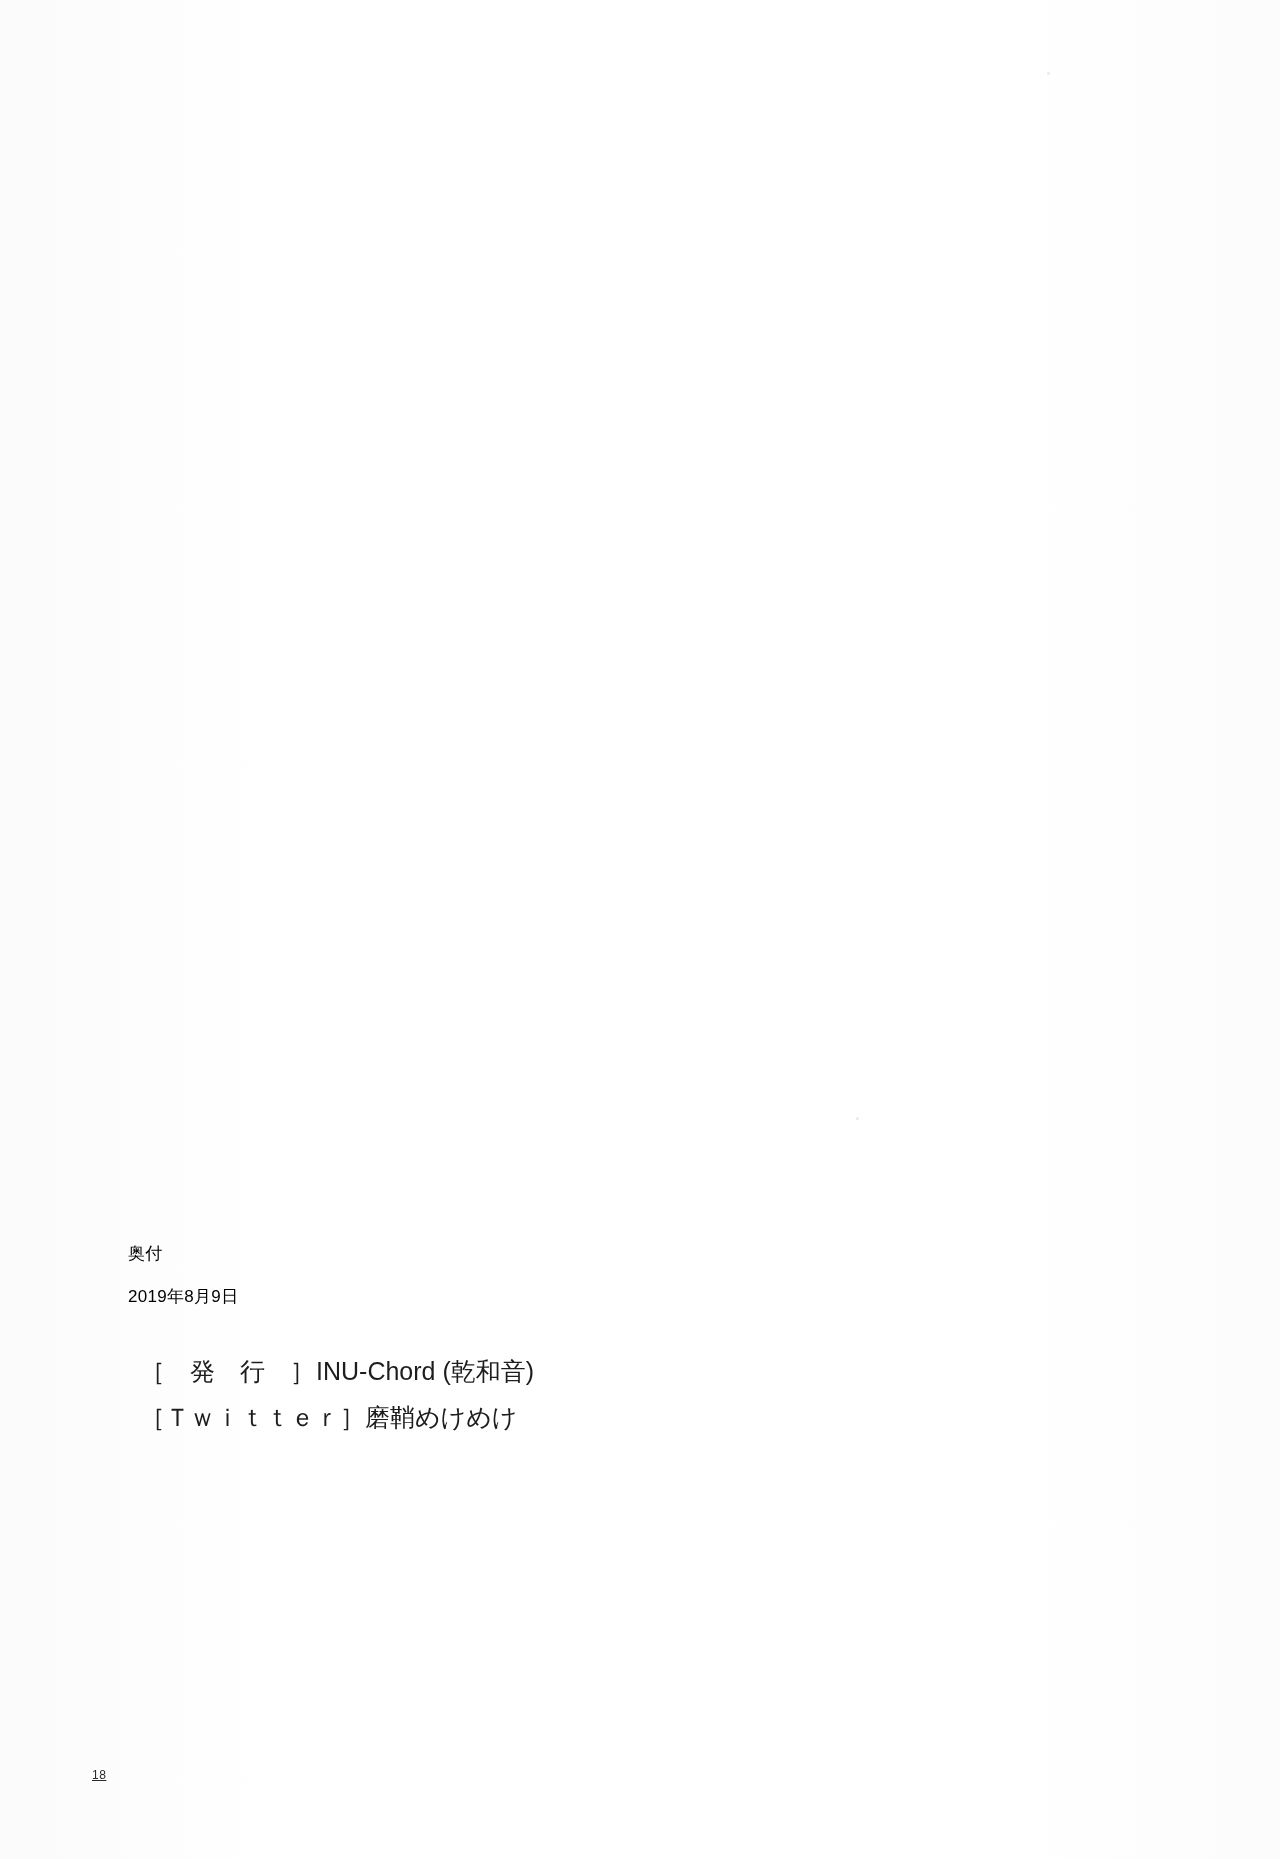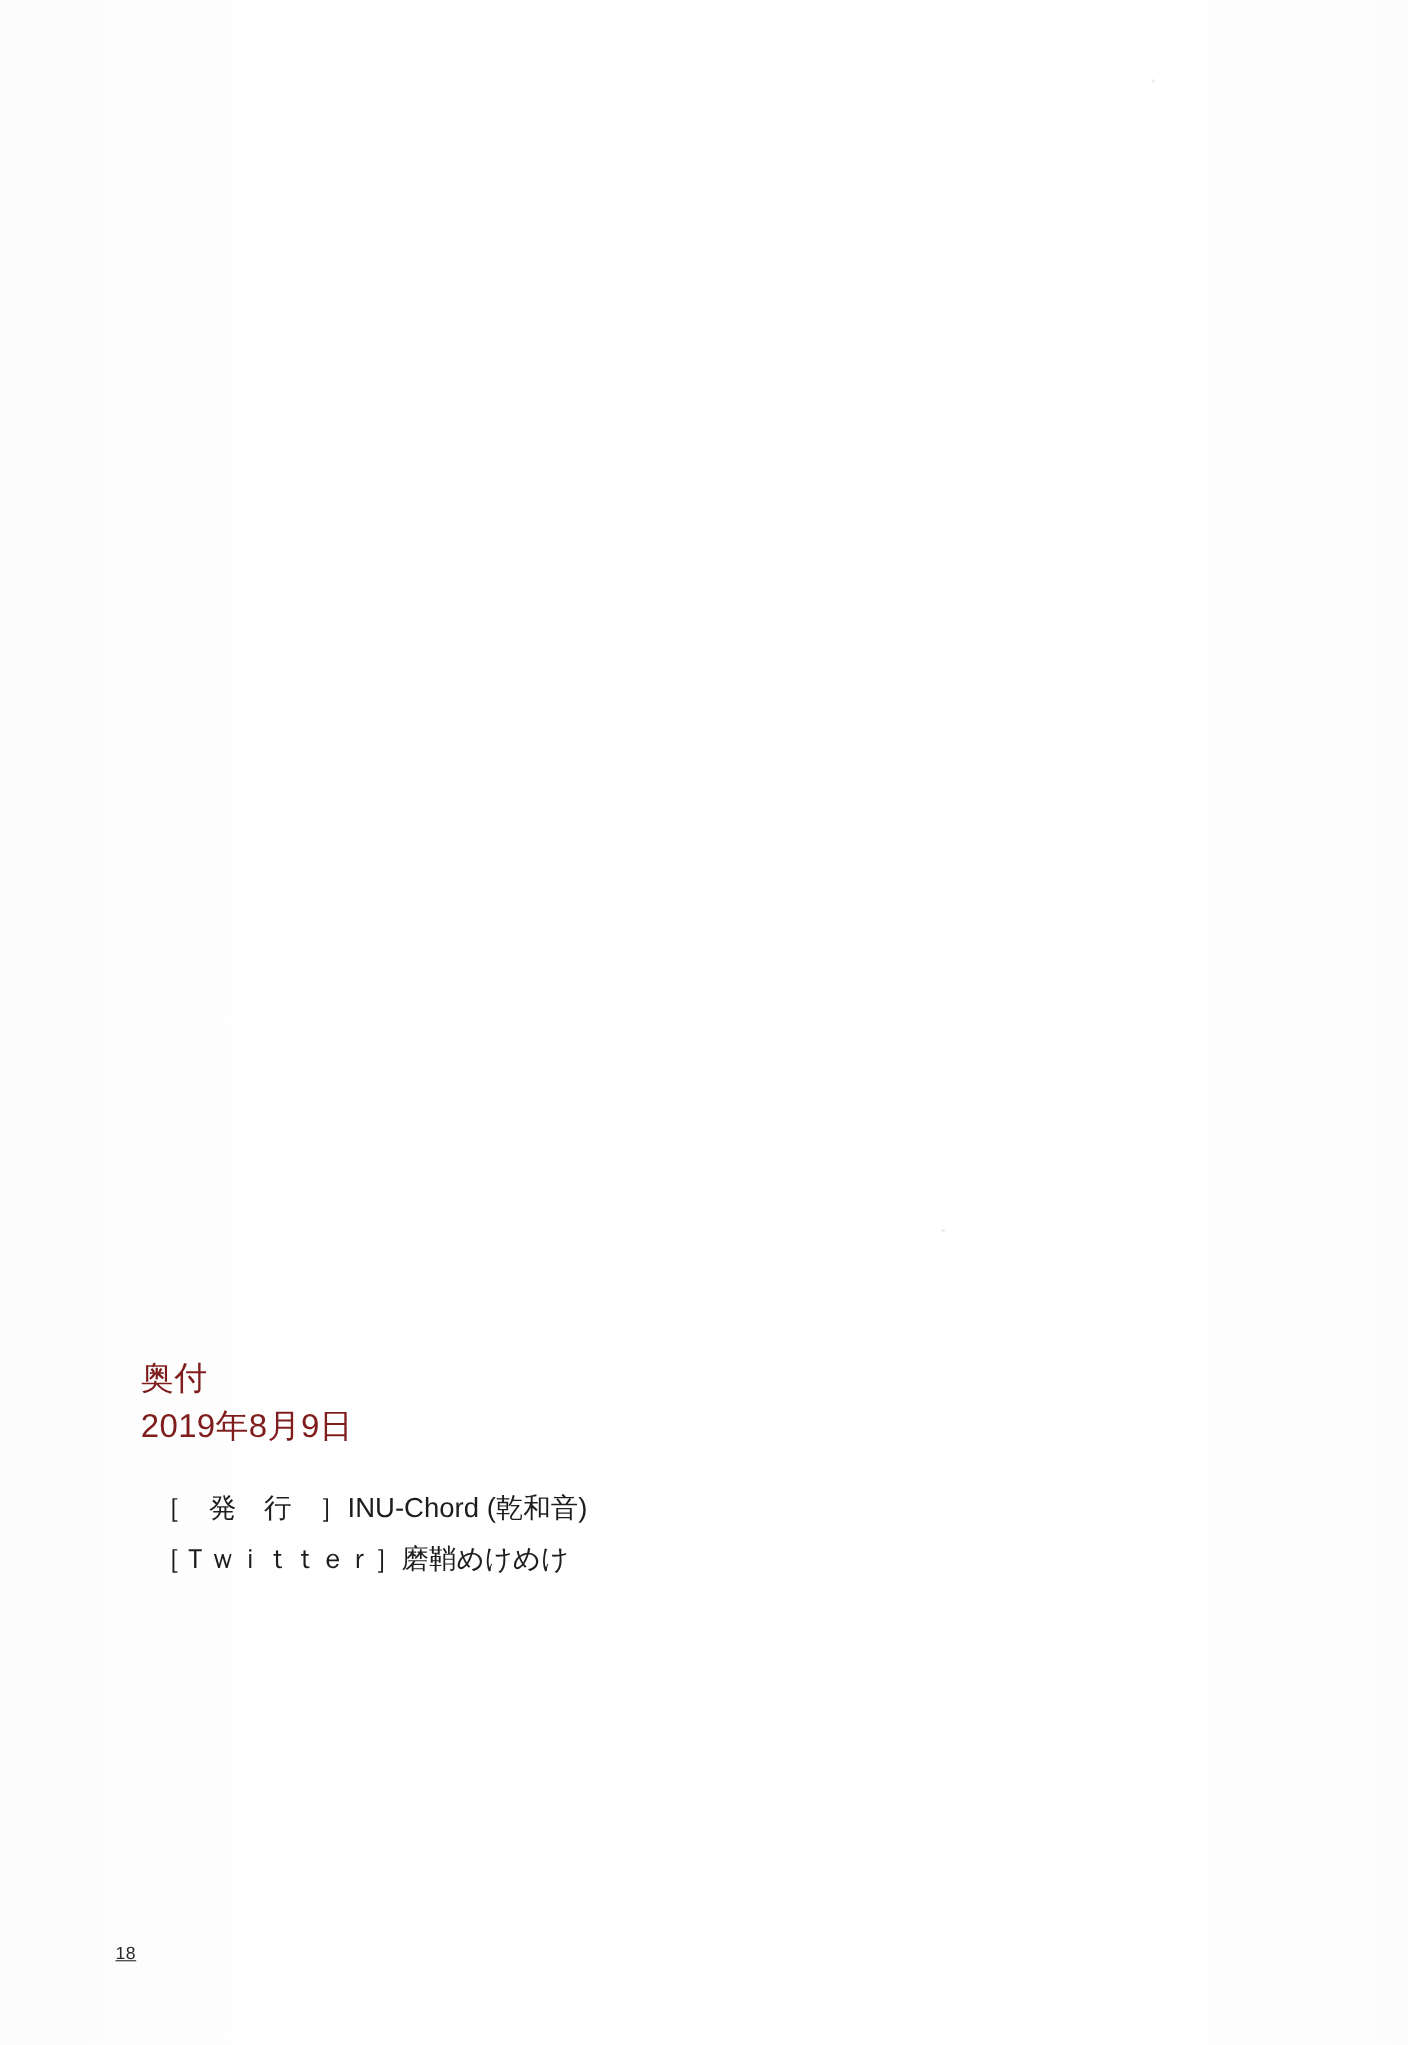--- a/index.html
+++ b/index.html
@@ -27,24 +27,24 @@
     background: linear-gradient(90deg, #fbfbfb 0%, #ffffff 22%, #ffffff 78%, #fcfcfc 100%);
     pointer-events: none;
   }
   .colophon {
     position: absolute;
     left: 128px;
     top: 1232px;
     width: 820px;
   }
   .colophon-head {
-    font-size: 30px;
+    font-size: 17px;
     line-height: 43px;
     letter-spacing: 0.3px;
-    color: #7f1d1d;
+    color: #000000;
     white-space: nowrap;
   }
   .colophon-gap {
     height: 30px;
   }
   .credit-row {
     font-size: 25px;
     line-height: 46px;
     color: #1d1d1d;
     white-space: nowrap;
@@ -52,23 +52,23 @@
   }
   .credit-label {
     display: inline-block;
     min-width: 176px;
   }
   .credit-value {
     display: inline-block;
   }
   .folio {
     position: absolute;
-    left: 105px;
+    left: 92px;
     top: 1768px;
-    font-size: 16px;
+    font-size: 12px;
     color: #2a2a2a;
     letter-spacing: 0.5px;
     text-decoration: underline;
   }
   .speck {
     position: absolute;
     width: 3px;
     height: 3px;
     border-radius: 50%;
     background: #e9e9e9;

